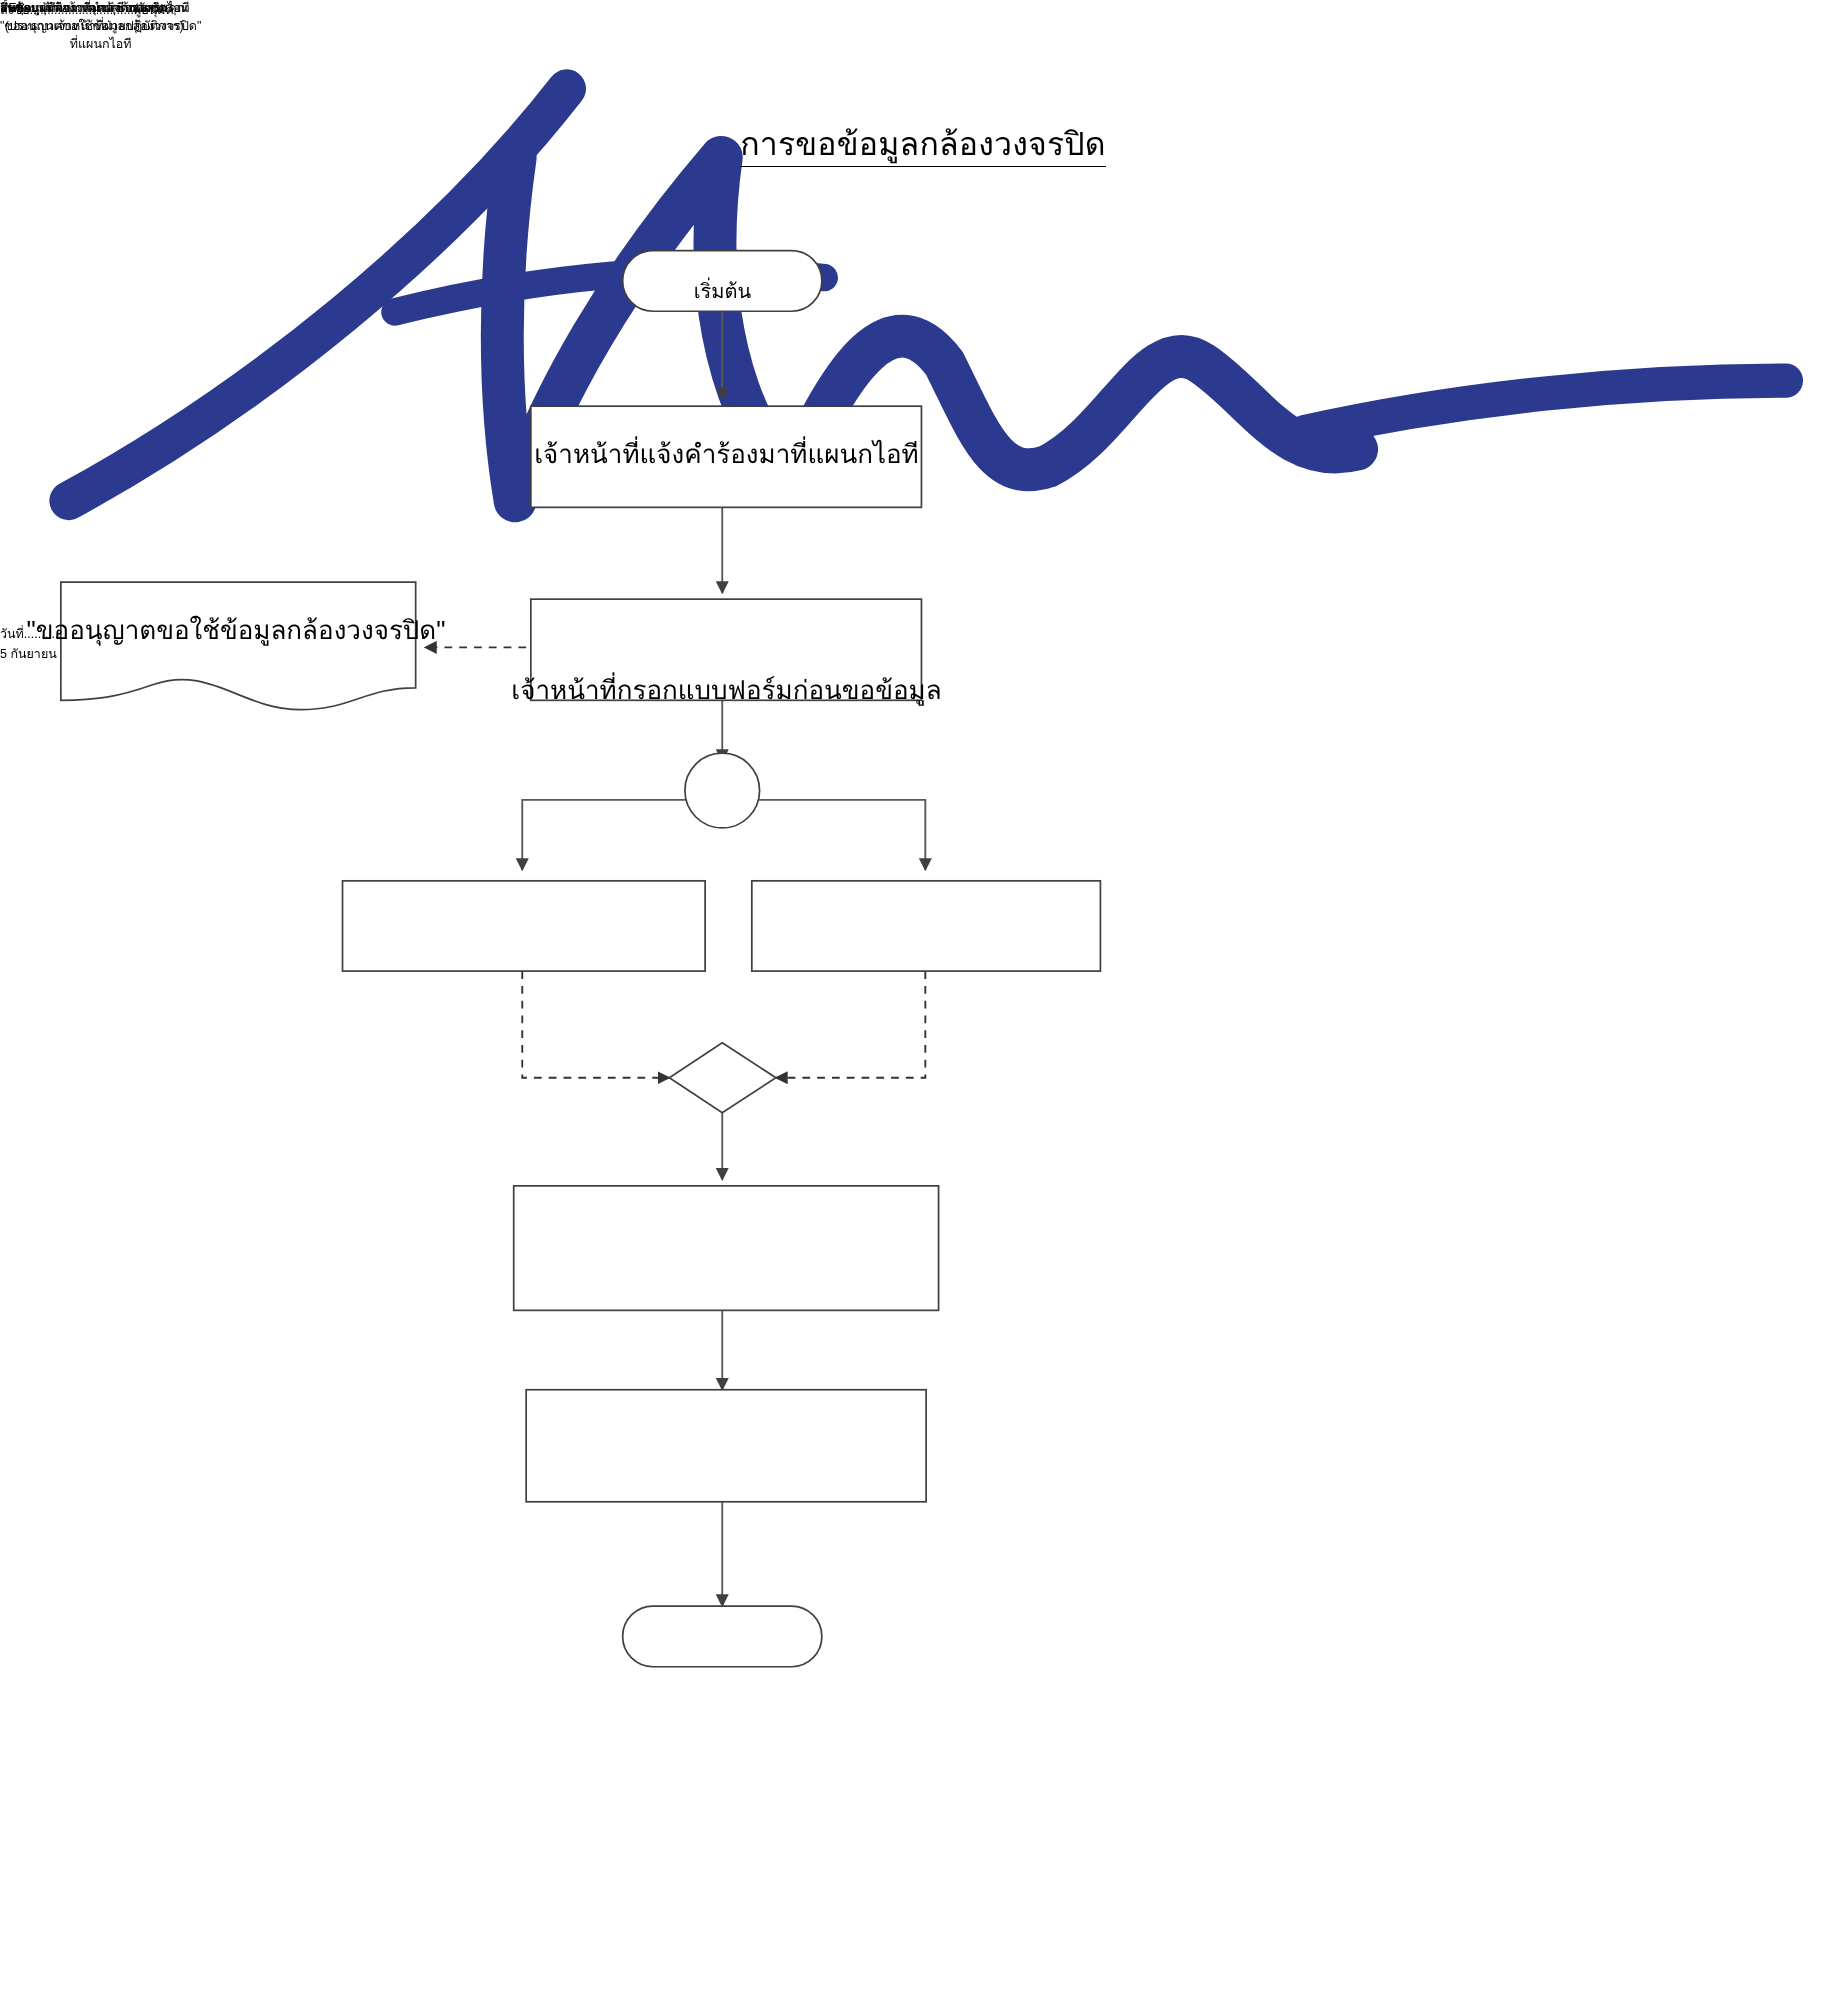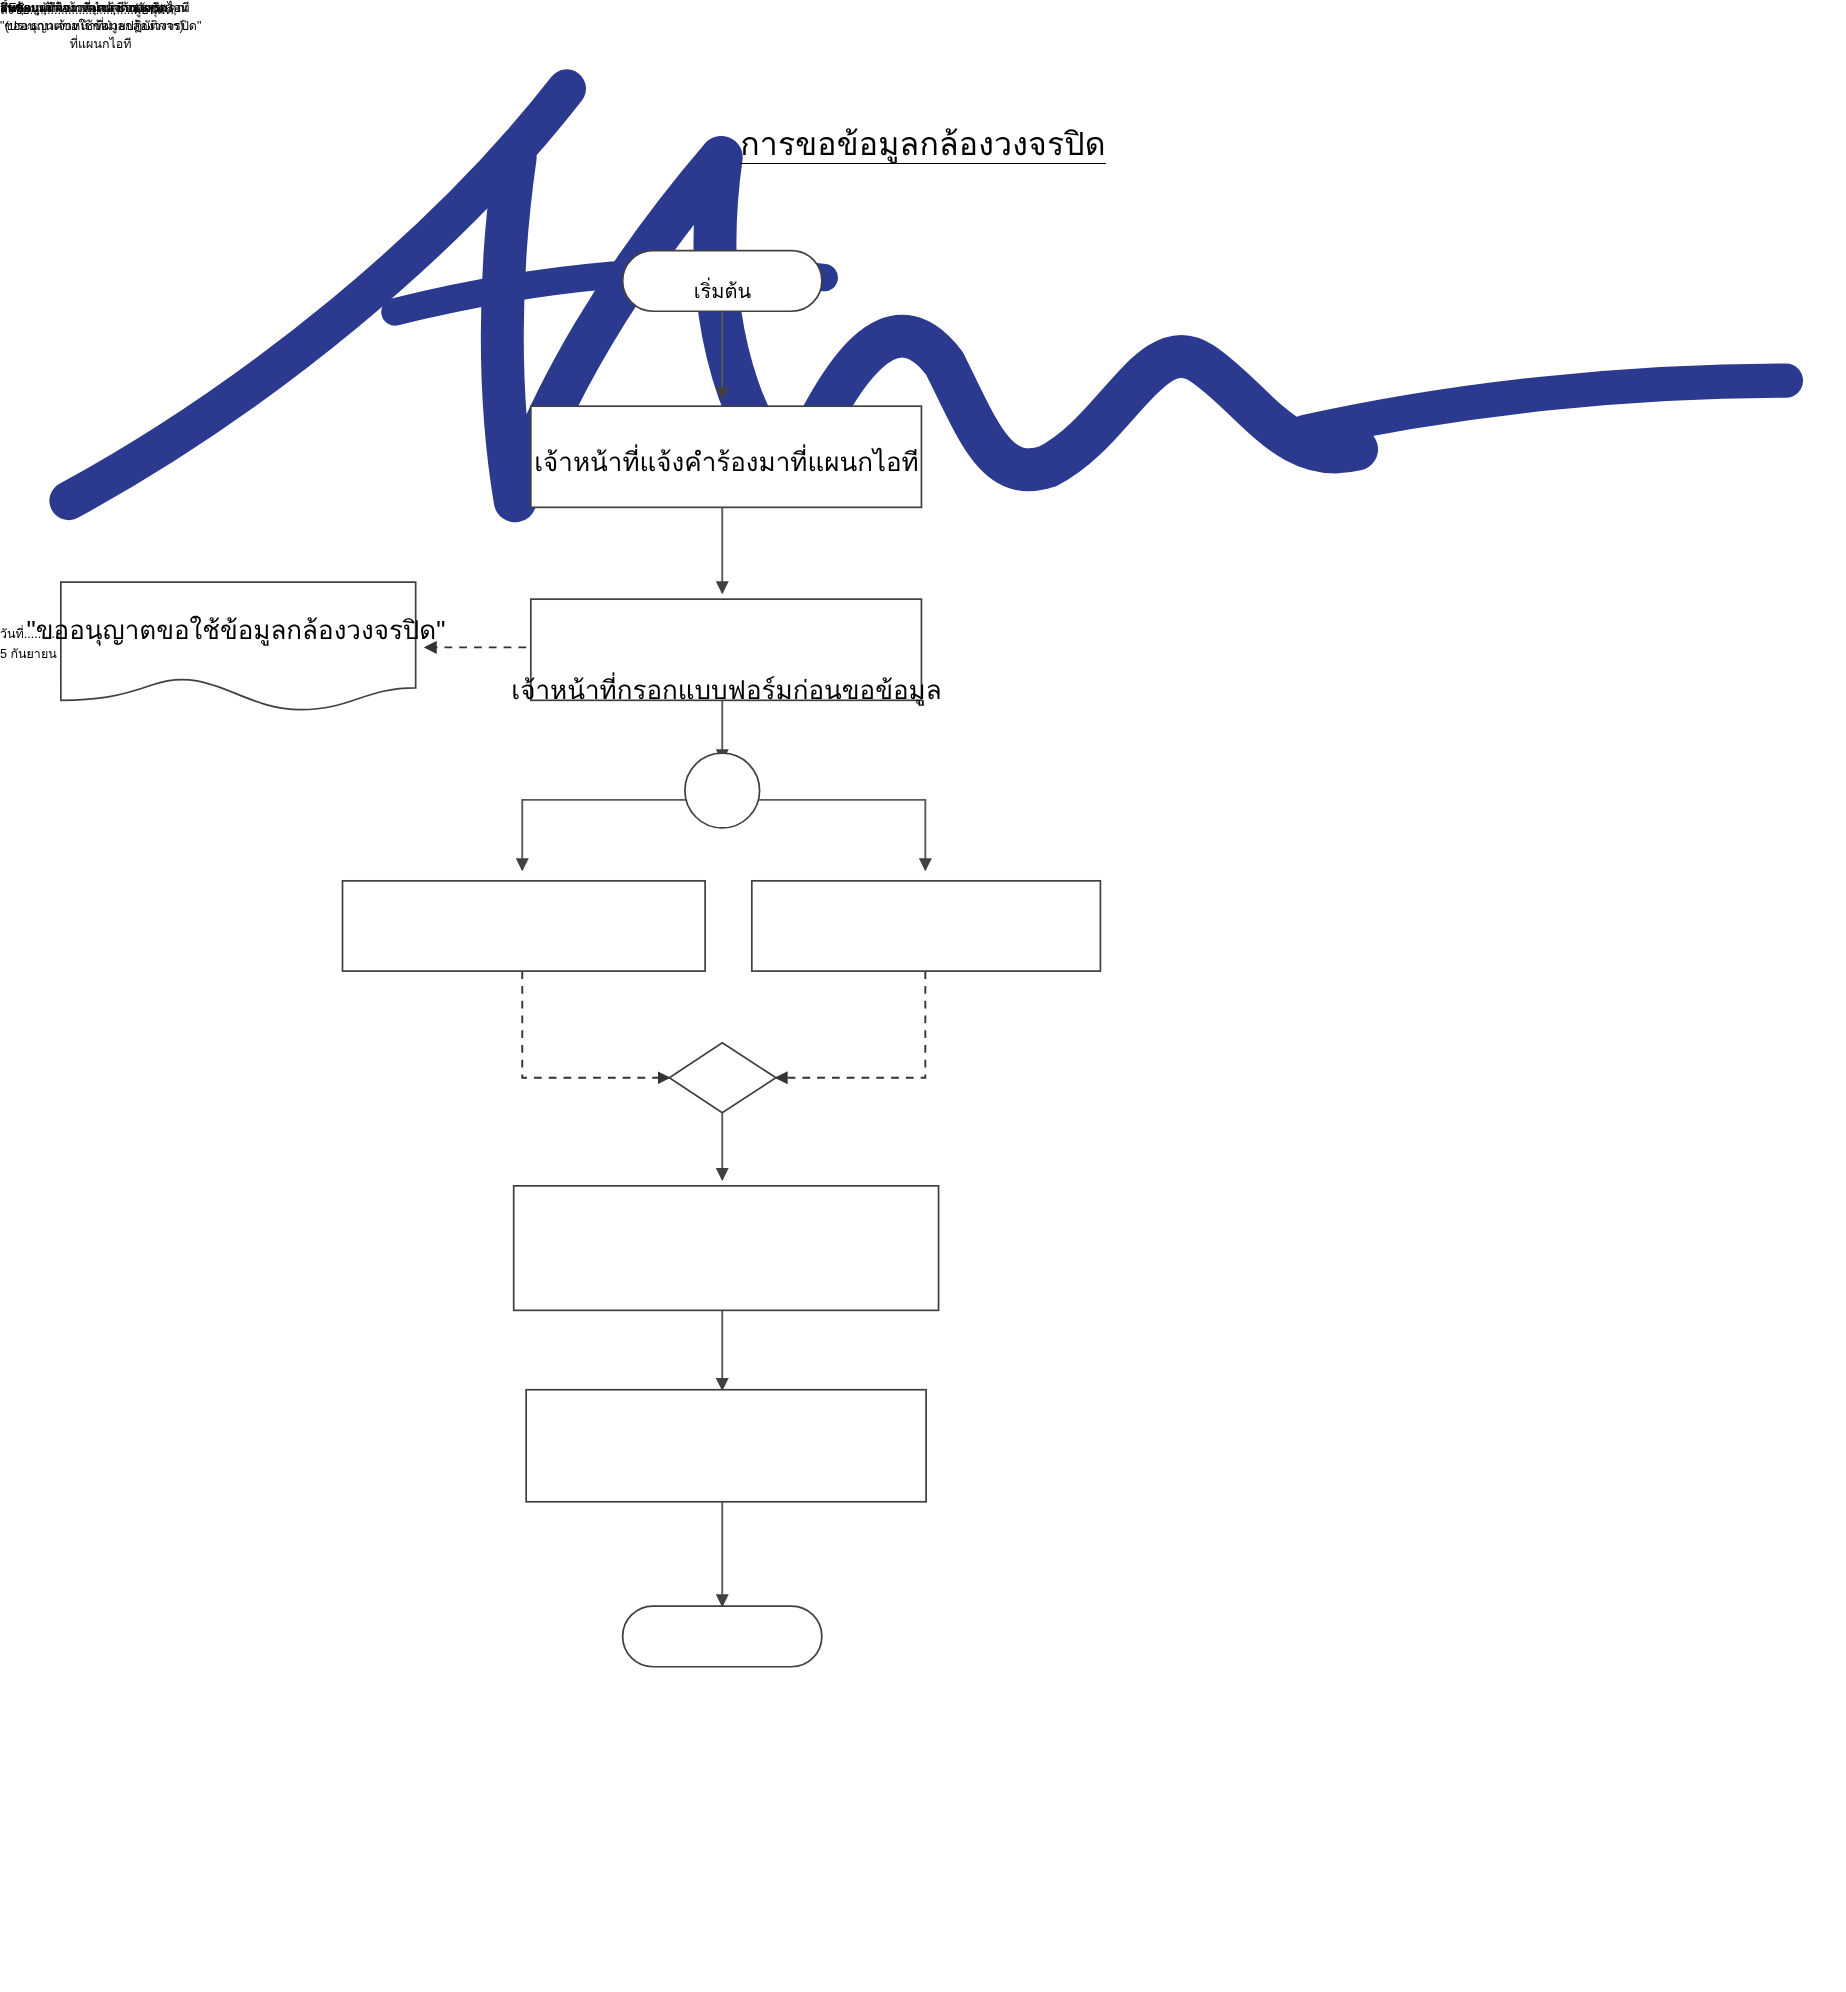--- a/index.html
+++ b/index.html
@@ -36,30 +36,31 @@
   .node-text span { display: block; white-space: nowrap; }
 
   #page-title {
     position: absolute;
     left: 0;
     top: 118px;
     width: 1846px;
     text-align: center;
     font-size: 32px;
     letter-spacing: 0.2px;
+    font-family: Liberation Mono, monospace;
   }
   #page-title span {
     border-bottom: 1.6px solid #000;
     padding-bottom: 0.8px;
   }
 
   
   .t-start   { left: 623px;  top: 251px;  width: 199px; height: 54px;  font-size: 20px; justify-content: flex-end; }
   .t-doc     { left: 61px;   top: 584px;  width: 350px; height: 93px; font-size: 26px; }
-  .t-proc1   { left: 531px;  top: 406px;  width: 391px; height: 97px; font-size: 26px; margin-top: 8px; }
+  .t-proc1   { left: 531px;  top: 406px;  width: 391px; height: 97px; font-size: 26px; }
   .t-proc2   { left: 531px;  top: 599px;  width: 391px; height: 101px; font-size: 26px; margin-top: 41px; }</style>
 </head>
 <body>
 
 <svg id="flow-canvas" viewBox="0 0 2372 2560">
 
   <defs>
     <marker id="arrow" viewBox="0 0 10 10" refX="9" refY="5" markerWidth="7" markerHeight="7" orient="auto-start-reverse">
       <path d="M 0 0 L 10 5 L 0 10 z" fill="#404040"></path>
     </marker>

